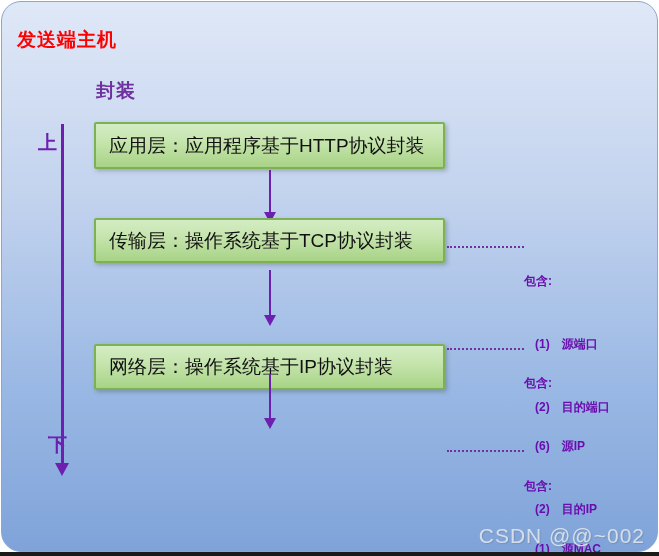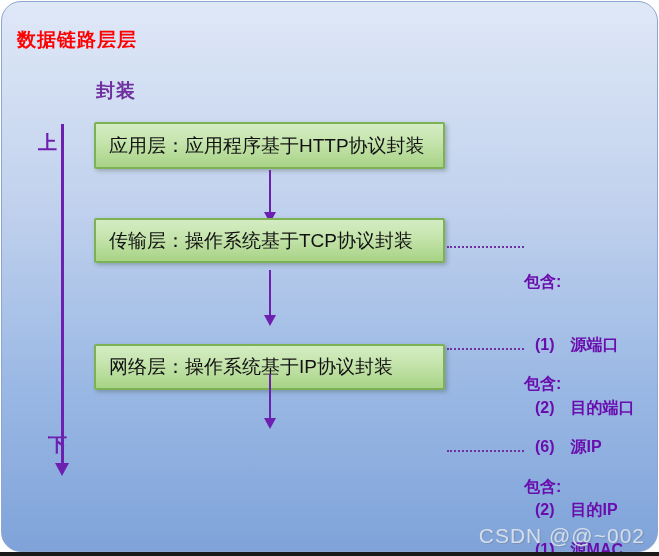--- a/index.html
+++ b/index.html
@@ -107,21 +107,21 @@
   }
   .dot-1 { top: 244px; }
   .dot-2 { top: 346px; }
   .dot-3 { top: 448px; }
   .annotation {
     position: absolute;
     left: 522px;
     width: 135px;
     color: #6a0dad;
     font-weight: bold;
-    font-size: 16px;
+    font-size: 12px;
     line-height: 21px;
     white-space: pre;
   }
   .ann-1 { top: 227px; }
   .ann-2 { top: 329px; }
   .ann-3 { top: 432px; }
   .annotation .items { padding-left: 11px; }
   .watermark {
     position: absolute;
     right: 12px; top: 522px;
@@ -130,21 +130,21 @@
     text-shadow: 1px 1px 1px rgba(110, 125, 150, 0.5);
     letter-spacing: 1px;
   }
 </style>
 </head>
 <body>
 
 <div class="canvas">
   <div class="slide">
 
-    <div class="page-title">数据链路层层</div>
+    <div class="page-title">发送端主机</div>
     <div class="subtitle">封装</div>
 
     <div class="axis-label top">上</div>
     <div class="axis-label bottom">下</div>
     <div class="vline"></div>
     <div class="vhead"></div>
 
     <div class="layer-box box-1">
       <span>应用层：应用程序基于HTTP协议封装</span>
     </div>

